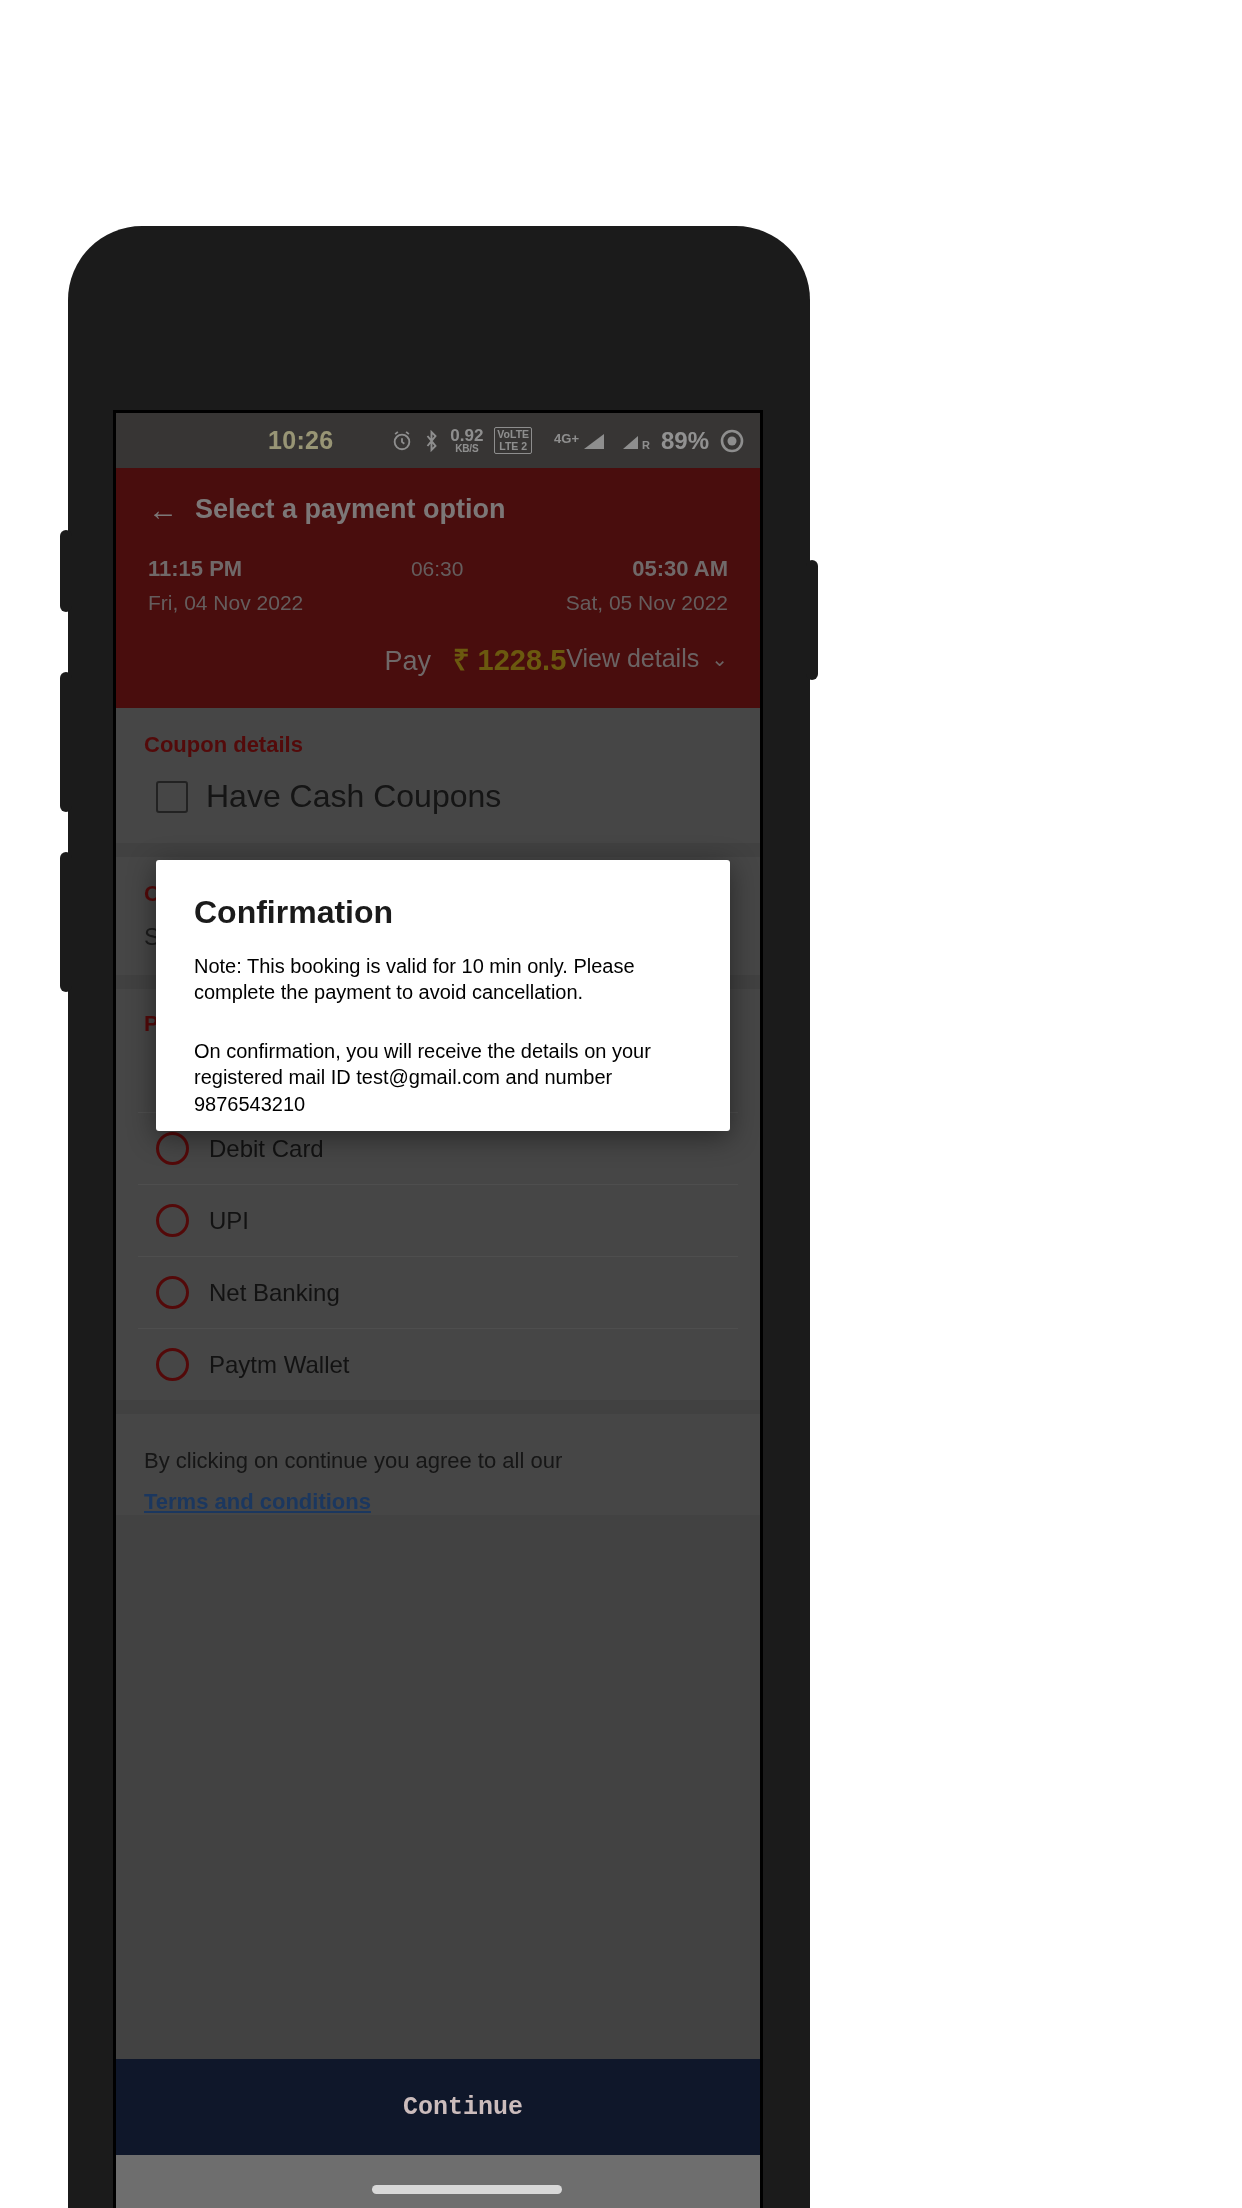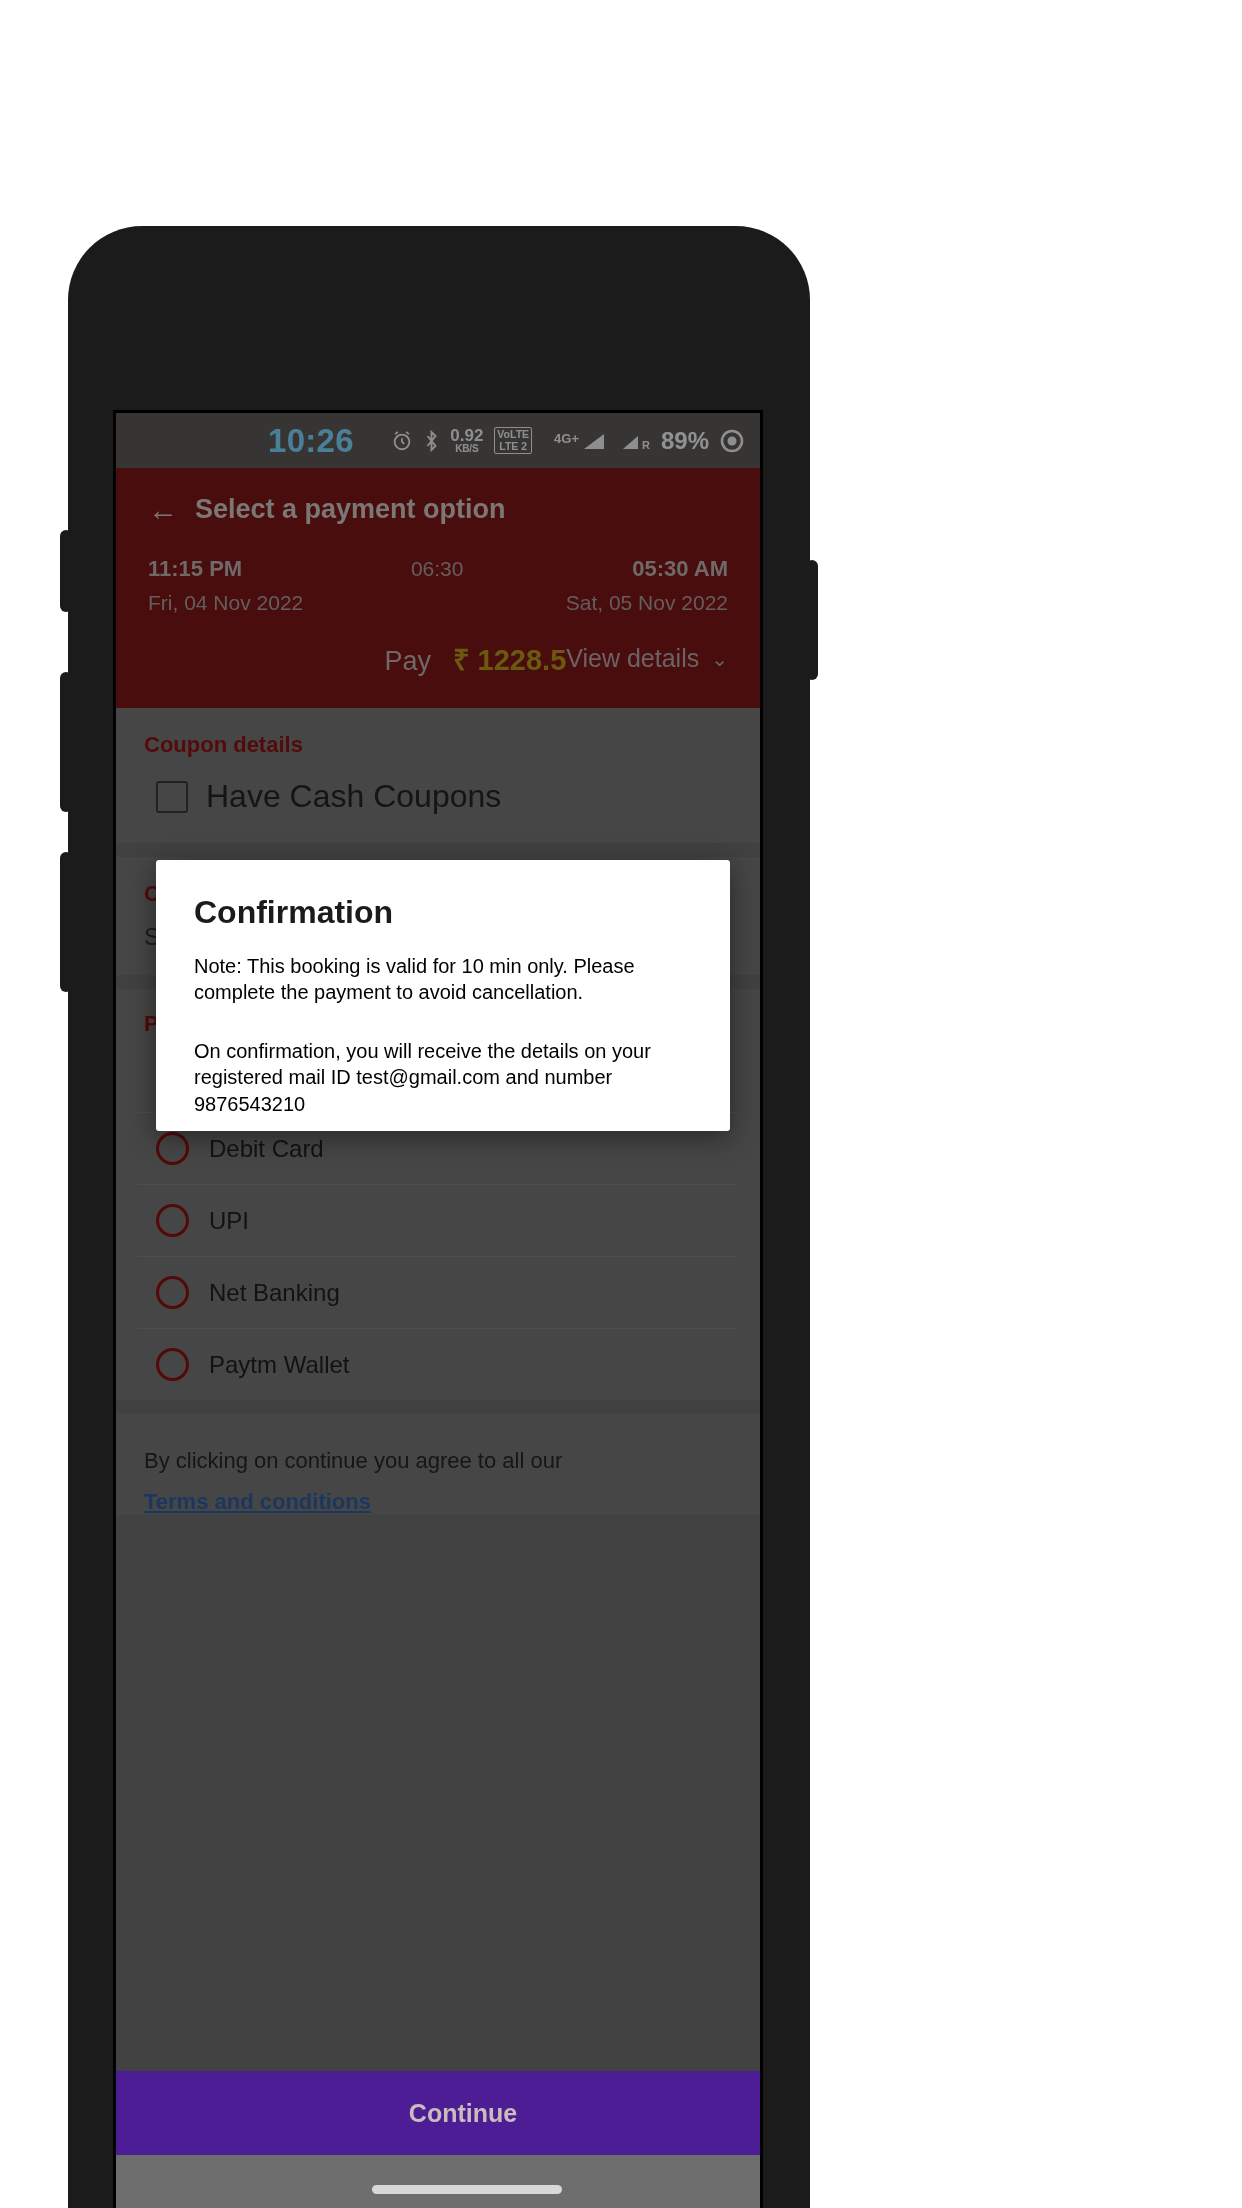--- a/index.html
+++ b/index.html
@@ -59,24 +59,24 @@
     height: 55px;
     background: #5c5957;
     display: flex;
     align-items: center;
     padding: 0 18px 0 0;
     color: #ffffff;
   }
   .status-time {
     position: absolute;
     left: 152px;
-    font-size: 33px;
+    font-size: 25px;
     font-weight: bold;
     letter-spacing: 0.3px;
-    color: #7dd3fc;
+    color: #fef9c3;
   }
   .status-icons {
     position: absolute;
     right: 16px;
     display: flex;
     align-items: center;
     gap: 11px;
     text-align: right;
   }
   .si { display: flex; align-items: center; color: #ededed; }
@@ -198,22 +198,22 @@
   .terms-block { padding: 30px 28px 0 28px; }
   .terms-text { font-size: 22px; color: #262626; line-height: 1.5; }
   .terms-link {
     font-size: 22px; font-weight: bold; color: #2e5d9e;
     padding-top: 12px; display: inline-block;
   }
 
   
   .continue-bar {
     position: absolute; left: 0; right: 0; bottom: 53px;
-    height: 84px; background: #4c1d95;
-    display: flex; align-items: center; justify-content: center;
+    height: 96px; background: #0f172a;
+    display: flex; align-items: center; justify-content: center; font-family: Liberation Mono, monospace;
   }
   .continue-label {
     font-size: 25px; font-weight: bold; color: #cbbcbc;
     margin-left: 50px;
   }
   .nav-bar {
     position: absolute; left: 0; right: 0; bottom: 0;
     height: 53px; background: #6e6e6e;
     display: flex; align-items: center; justify-content: center;
   }

